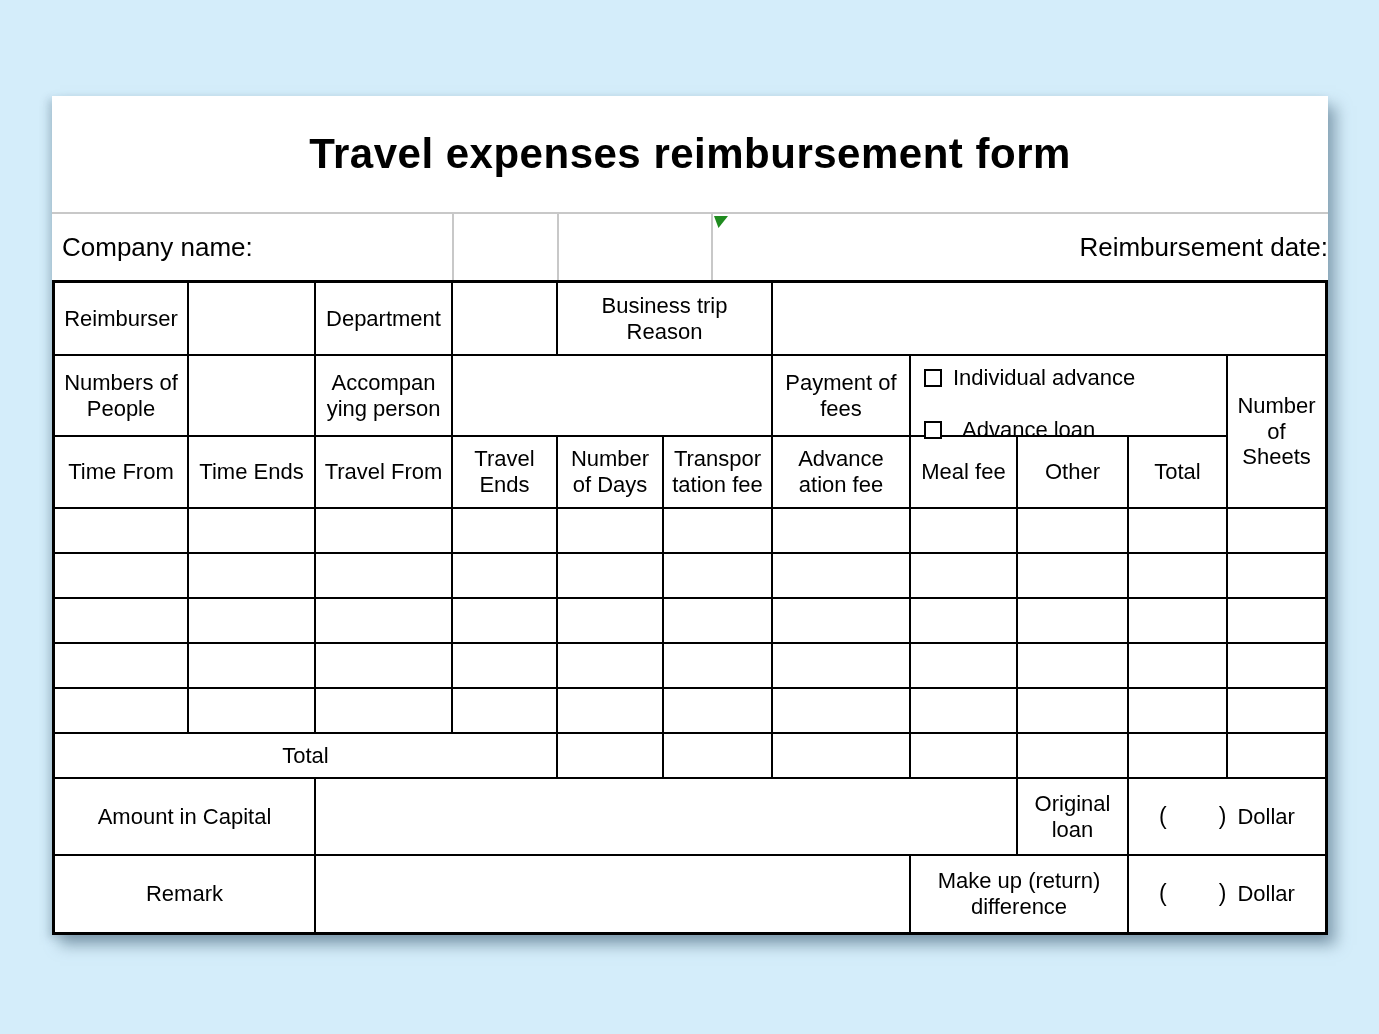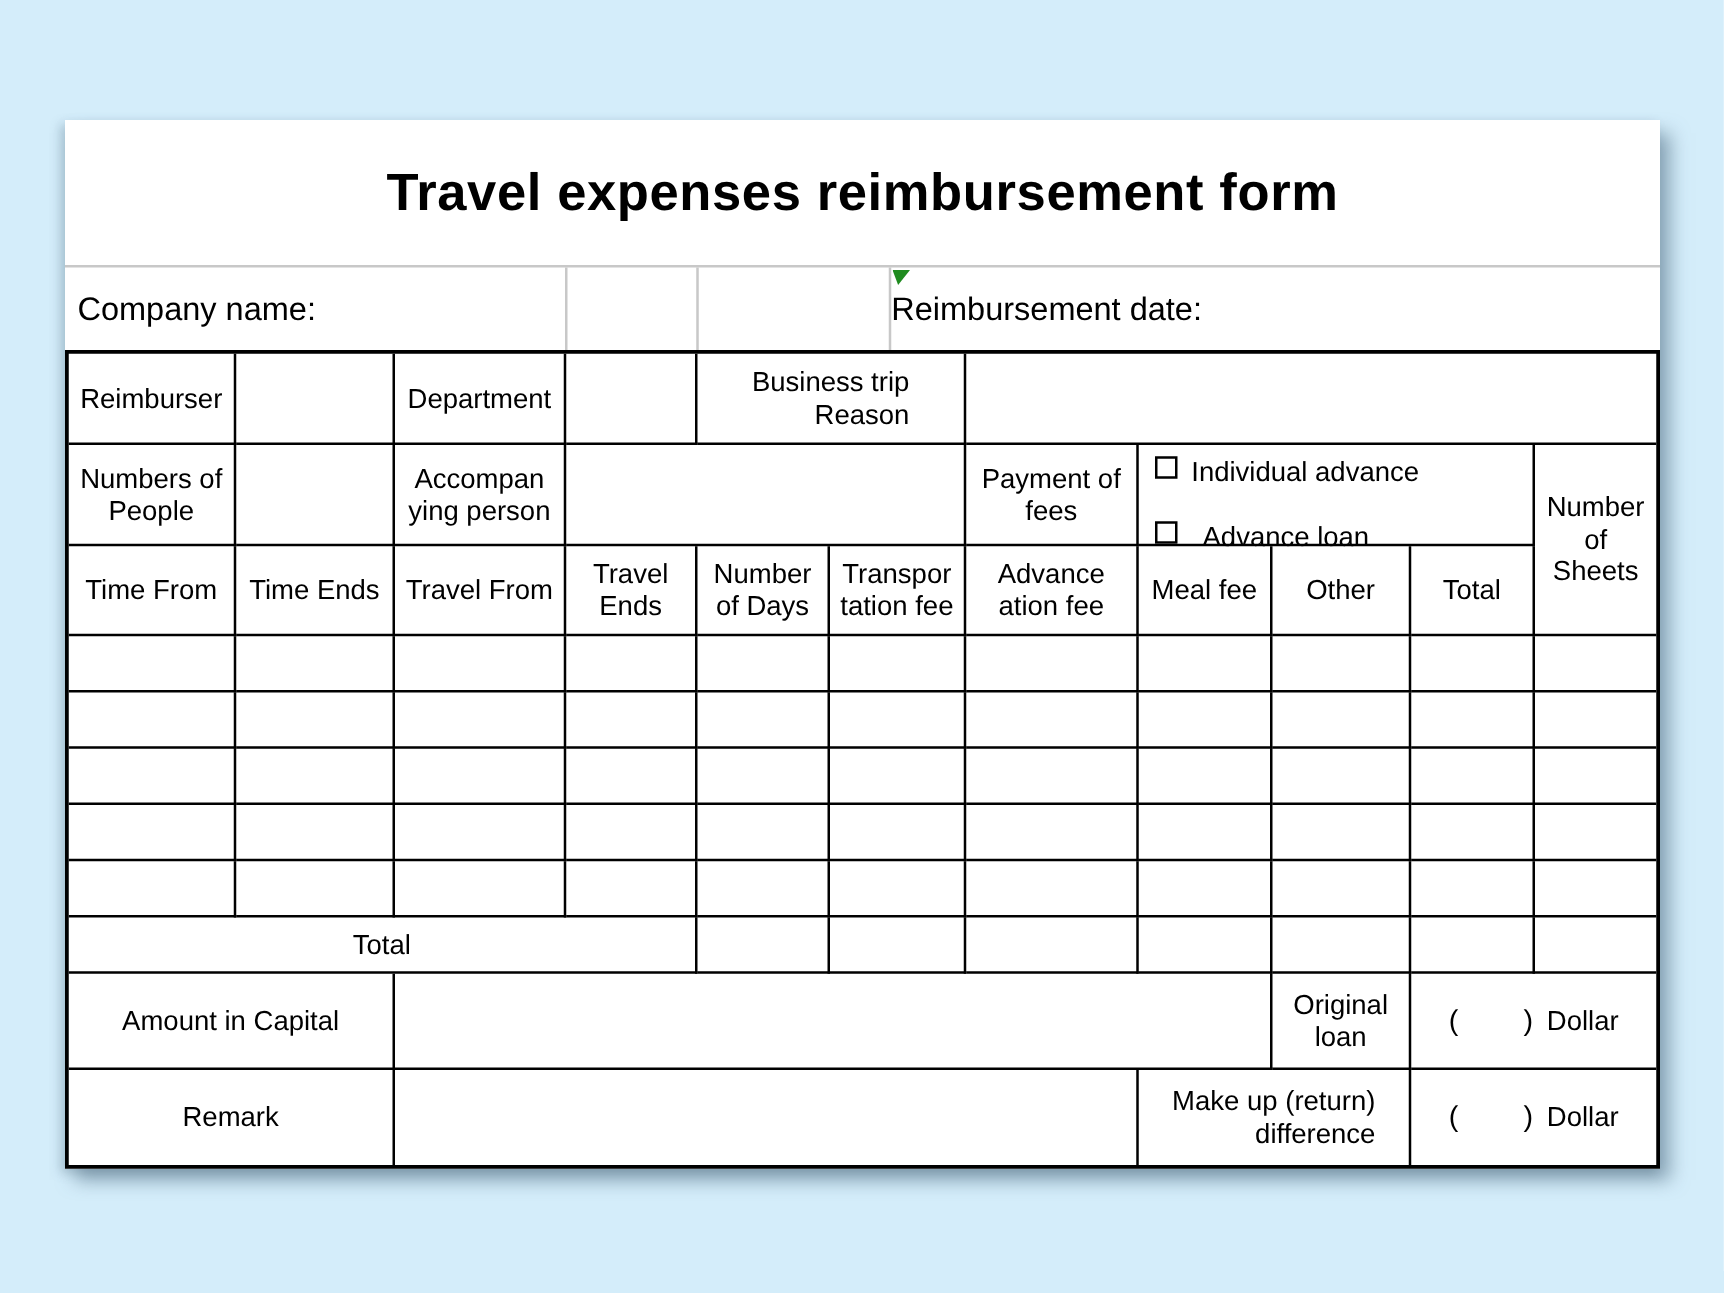--- a/index.html
+++ b/index.html
@@ -28,21 +28,21 @@
   
   .company-row{
     height:68px;box-sizing:border-box;
     border-top:2px solid #c8c8c8;
     display:flex;font-size:26px;
   }
   .company-row .c-seg{box-sizing:border-box;height:100%;display:flex;align-items:center;}
   .c-company{width:400px;padding-left:10px;}
   .c-blank1{width:105px;border-left:2px solid #c8c8c8;}
   .c-blank2{width:106px;border-left:2px solid #c8c8c8;}
-  .c-date{flex:1;border-left:2px solid #c8c8c8;justify-content:flex-start;position:relative;margin-left:48px;}
+  .c-date{flex:1;border-left:2px solid #c8c8c8;justify-content:flex-end;position:relative;margin-left:48px;}
   .flag{
     position:absolute;top:2px;left:1px;width:14px;height:12px;
     background:#1f8b1f;
     clip-path:polygon(0 0,100% 0,32% 100%);
   }
   
   .grid{
     display:grid;
     grid-template-columns:134px 127px 137px 105px 106px 109px 138px 107px 111px 99px 97px;
     grid-template-rows:73px 81px 72px repeat(5,45px) 45px 77px 76px;
@@ -53,33 +53,33 @@
   }
   .cell{
     border-right:2px solid #000;border-bottom:2px solid #000;
     box-sizing:border-box;
     display:flex;align-items:center;justify-content:center;
     text-align:center;white-space:pre-line;
     overflow:visible;min-width:0;min-height:0;
   }
   .no-r{border-right:none;}
   .no-b{border-bottom:none;}
-  .cs2{grid-column:span 2;text-align:right;}
+  .cs2{grid-column:span 2;}
   .cs3{grid-column:span 3;}
   .cs4{grid-column:span 4;}
   .cs5{grid-column:span 5;}
   .cs6{grid-column:span 6;}
   .rs2{grid-row:span 2;}
   
   .checkbox-cell{
     position:relative;
     flex-direction:column;align-items:flex-start;justify-content:flex-start;
     padding:9px 0 0 13px;
   }
-  .cb-line{display:flex;gap:11px;white-space:nowrap;}
+  .cb-line{display:flex;align-items:center;gap:11px;white-space:nowrap;}
   .cb-line2{position:absolute;left:13px;bottom:-8px;z-index:3;gap:20px;}
   .cb-box{
     display:inline-block;width:14px;height:14px;
     border:2px solid #000;background:#fff;flex:0 0 auto;
   }
   
   .paren-cell{white-space:nowrap;}
   .paren{font-size:23px;}
   .paren-close{margin-left:52px;}
   .unit{margin-left:11px;}

